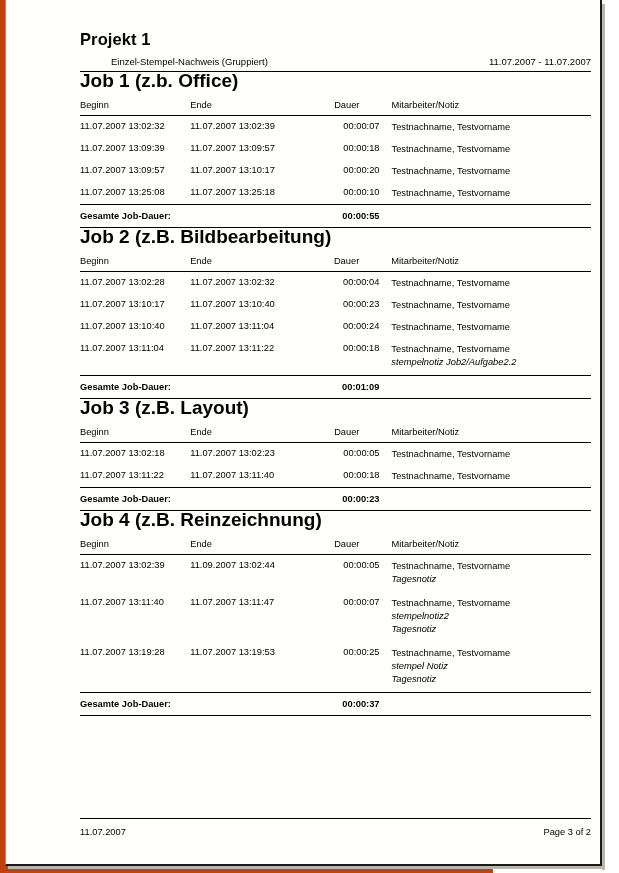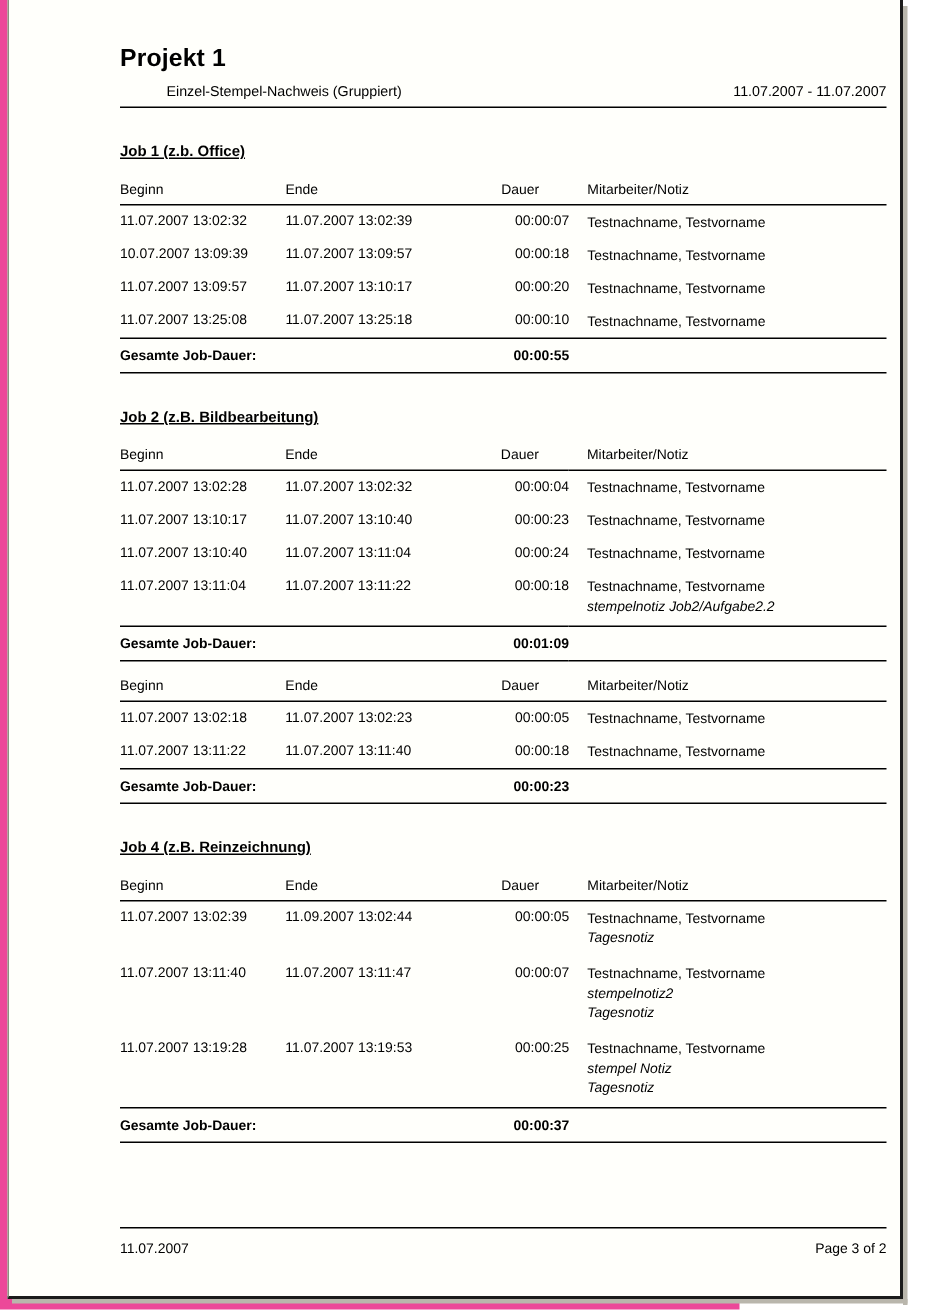--- a/index.html
+++ b/index.html
@@ -14,21 +14,21 @@
     font-family: "Liberation Sans", sans-serif;
   }
 
   
   #page-shell {
     position: absolute;
     left: 0;
     top: 0;
     width: 493px;
     height: 873px;
-    background: #ec4899;
+    background: #c2410c;
   }
   #paper {
     position: absolute;
     left: 5px;
     top: 0px;
     width: 597px;
     height: 866px;
     background: #fffffb;
     border-left: 1px solid #8a9480;
     border-right: 2px solid #1b1b1b;
@@ -79,26 +79,24 @@
     margin-left: 31px;
   }
   .rule-heavy {
     border-top: 1.4px solid #000;
     margin-top: 4px;
   }
 
   
   .job-section { margin-top: 0; }
   .job-title {
-    font-size: 10px;
+    font-size: 19px;
     font-weight: bold;
     color: #000;
-    margin-top: 21px;
     line-height: 17px;
-    text-decoration: underline;
   }
 
   table.job-table {
     width: 511px;
     border-collapse: collapse;
     font-size: 9.3px;
     color: #000;
     margin-top: 11px;
   }
   table.job-table th {
@@ -194,21 +192,21 @@
               <tbody class="body-rows">
                 <tr>
                   <td class="col-beginn">11.07.2007 13:02:32</td>
                   <td class="col-ende">11.07.2007 13:02:39</td>
                   <td class="col-dauer">00:00:07</td>
                   <td class="col-notiz">
                     <span class="emp">Testnachname, Testvorname</span>
                   </td>
                 </tr>
                 <tr>
-                  <td class="col-beginn">10.07.2007 13:09:39</td>
+                  <td class="col-beginn">11.07.2007 13:09:39</td>
                   <td class="col-ende">11.07.2007 13:09:57</td>
                   <td class="col-dauer">00:00:18</td>
                   <td class="col-notiz">
                     <span class="emp">Testnachname, Testvorname</span>
                   </td>
                 </tr>
                 <tr>
                   <td class="col-beginn">11.07.2007 13:09:57</td>
                   <td class="col-ende">11.07.2007 13:10:17</td>
                   <td class="col-dauer">00:00:20</td>
@@ -283,20 +281,21 @@
               <tbody>
                 <tr class="total-row">
                   <td class="col-beginn" colspan="2">Gesamte Job-Dauer:</td>
                   <td class="col-dauer">00:01:09</td>
                   <td class="col-notiz"></td>
                 </tr>
               </tbody>
             </table>
           </div>
           <div class="job-section">
+            <div class="job-title">Job 3 (z.B. Layout)</div>
             <table class="job-table">
               <thead>
                 <tr>
                   <th class="col-beginn">Beginn</th>
                   <th class="col-ende">Ende</th>
                   <th class="col-dauer">Dauer</th>
                   <th class="col-notiz">Mitarbeiter/Notiz</th>
                 </tr>
               </thead>
               <tbody class="body-rows">

